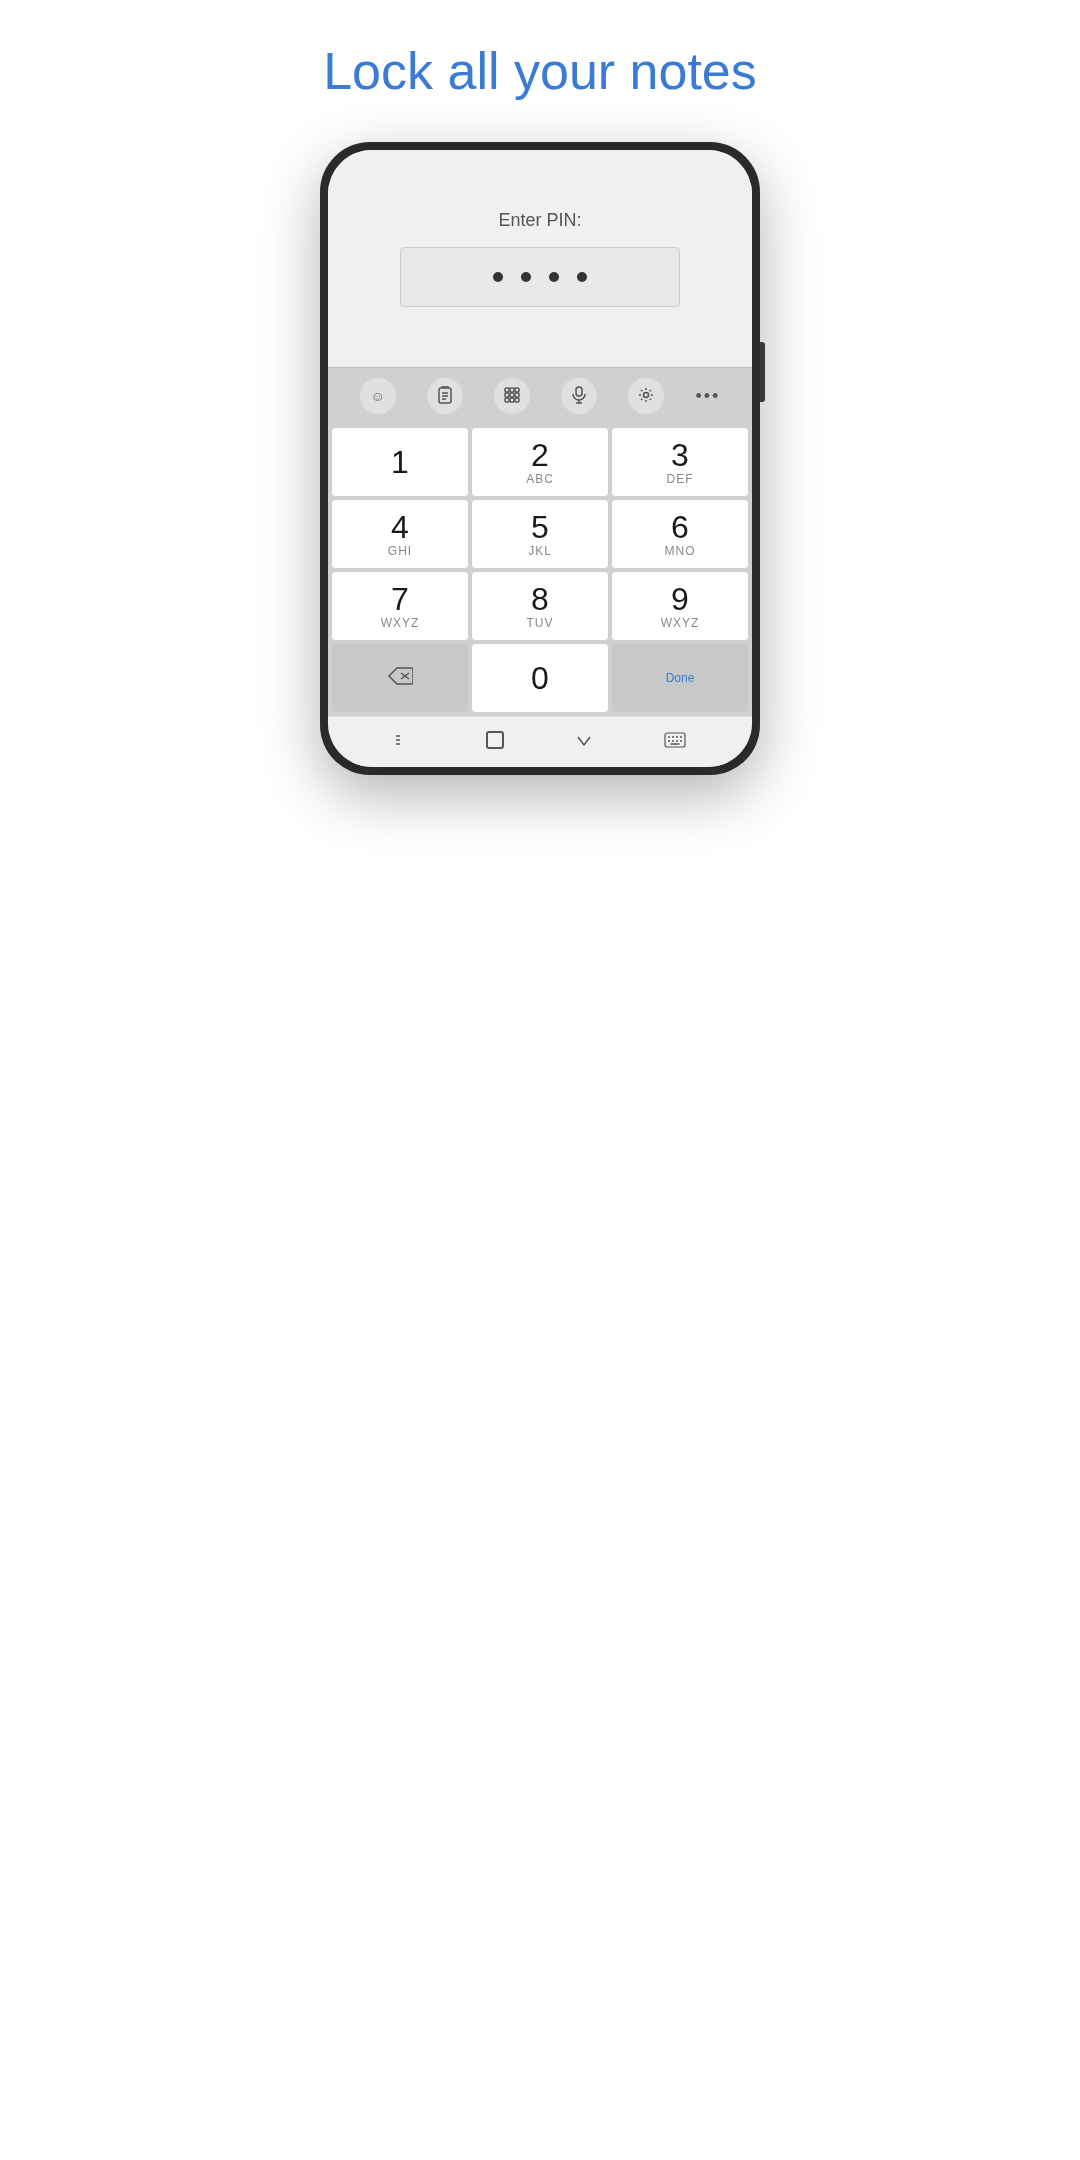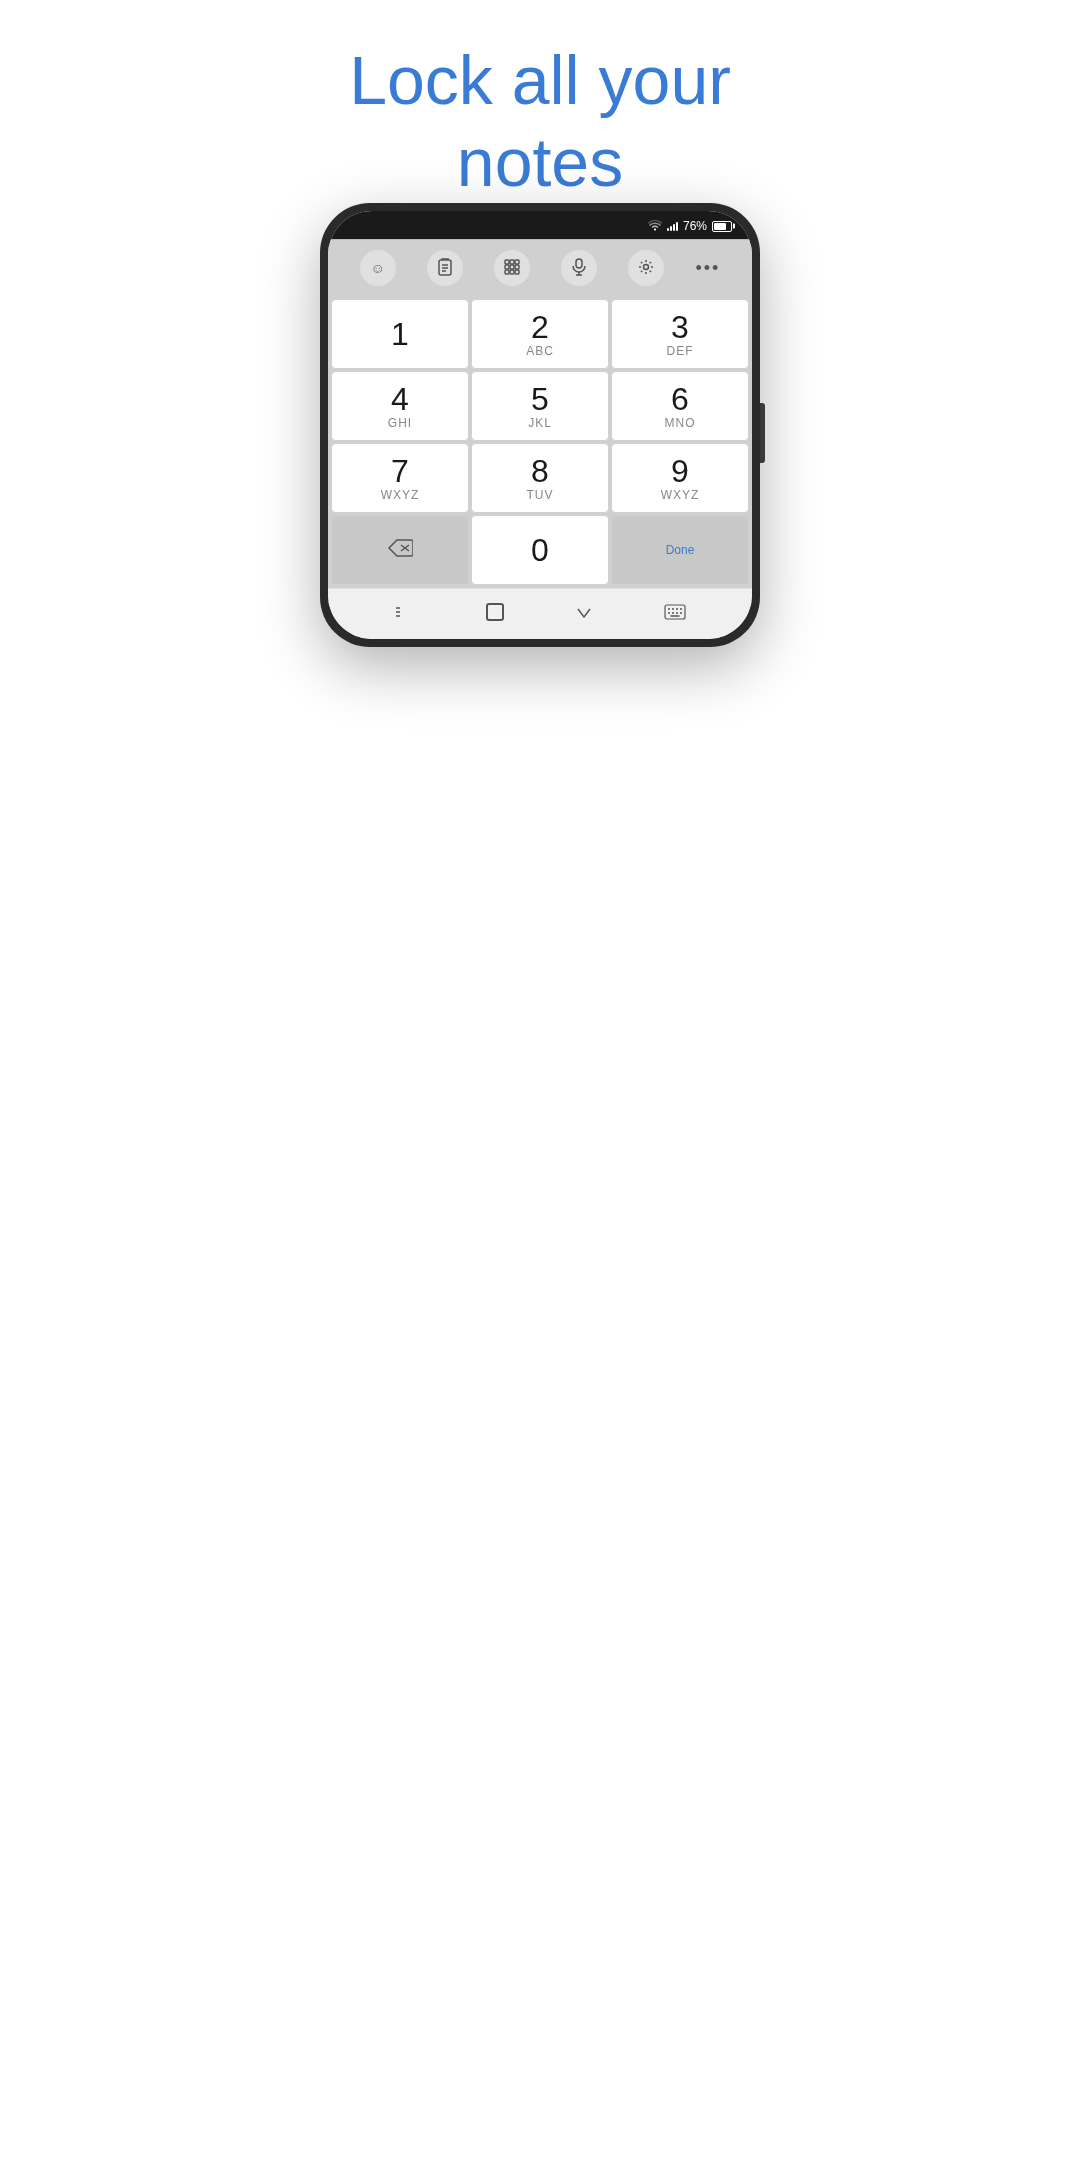--- a/index.html
+++ b/index.html
@@ -16,24 +16,25 @@
     .page-wrapper {
       width: 540px;
       background: #ffffff;
       display: flex;
       flex-direction: column;
       align-items: center;
       padding: 40px 20px 30px;
     }
 
     .page-title {
-      font-size: 68px;
+      font-size: 52px;
       font-weight: 400;
       color: #3a7bd5;
       text-align: center;
+      margin-bottom: 40px;
       line-height: 1.2;
     }
 
     
     .phone-shell {
       width: 440px;
       background: #2a2a2a;
       border-radius: 50px;
       padding: 8px;
       box-shadow: 0 20px 60px rgba(0,0,0,0.3);
@@ -291,49 +292,31 @@
   </style>
 </head>
 <body>
 
 <div class="page-wrapper">
   <h1 class="page-title">Lock all your notes</h1>
 
   <div class="phone-shell">
     <div class="phone-inner">
 
-      <div class="status-bar">
-        <div class="status-icons">
-
-          <span class="wifi-icon">
-            <svg width="14" height="11" viewBox="0 0 14 11" fill="white">
-              <path d="M7 8.5c-.6 0-1 .4-1 1s.4 1 1 1 1-.4 1-1-.4-1-1-1z"></path>
-              <path d="M7 5.5c-1.4 0-2.6.6-3.5 1.5l1 1c.7-.7 1.5-1.1 2.5-1.1s1.8.4 2.5 1.1l1-1C9.6 6.1 8.4 5.5 7 5.5z" opacity=".7"></path>
-              <path d="M7 2.5C4.6 2.5 2.5 3.5 1 5.1l1 1C3.3 4.6 5 3.9 7 3.9s3.7.7 5 2.2l1-1C11.5 3.5 9.4 2.5 7 2.5z" opacity=".5"></path>
-              <path d="M7 0C3.8 0 1 1.3 0 3l1 1C2.3 2.1 4.5 1 7 1s4.7 1.1 6 3l1-1C13 1.3 10.2 0 7 0z" opacity=".3"></path>
-            </svg>
-          </span>
-
-          <div class="signal-bars">
-            <div class="signal-bar" style="height:3px"></div>
-            <div class="signal-bar" style="height:5px"></div>
-            <div class="signal-bar" style="height:7px"></div>
-            <div class="signal-bar" style="height:9px"></div>
-          </div>
-
-          <span class="status-text">76%</span>
-
-          <div class="battery">
-            <div class="battery-body">
-              <div class="battery-fill"></div>
-            </div>
-          </div>
+
+      <div class="screen-content">
+        <p class="pin-label">Enter PIN:</p>
+
+        <div class="pin-input-box">
+          <div class="pin-dot"></div>
+          <div class="pin-dot"></div>
+          <div class="pin-dot"></div>
+          <div class="pin-dot"></div>
         </div>
       </div>
-
 
       <div class="keyboard-toolbar">
         <div class="toolbar-btn">
           <span>☺</span>
         </div>
         <div class="toolbar-btn">
           <span>
             <svg width="16" height="18" viewBox="0 0 16 18" fill="none" stroke="#555" stroke-width="1.5">
               <rect x="2" y="2" width="12" height="15" rx="2"></rect>
               <path d="M5 2V1h6v1"></path>

